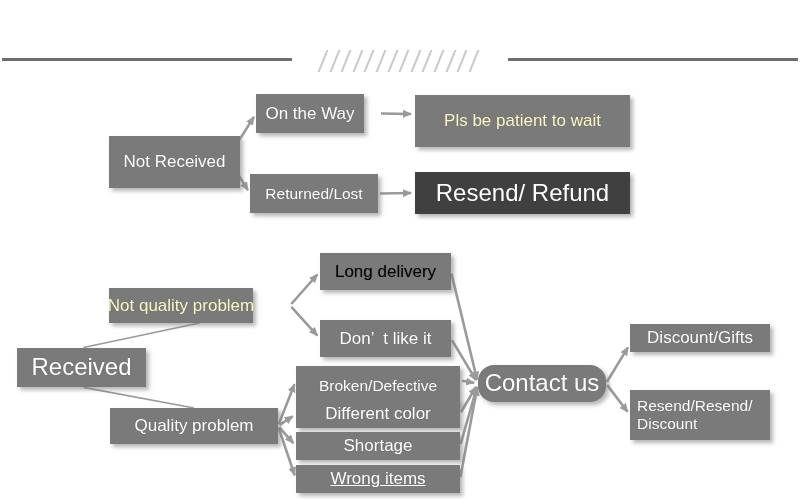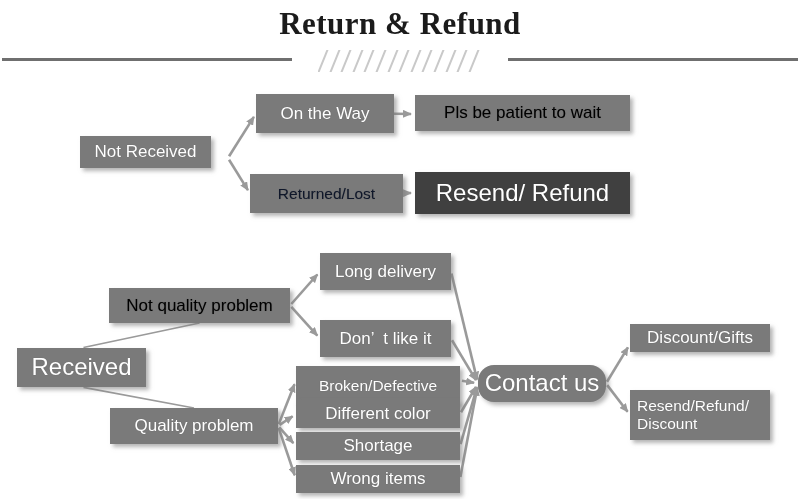--- a/index.html
+++ b/index.html
@@ -103,21 +103,20 @@
     width: 800px;
     height: 499px;
     pointer-events: none;
   }
 </style>
 </head>
 <body>
 
 <div id="page">
 
-  <div id="title">Return &amp; Refund</div>
 
   <div id="divider">
     <div class="rule left"></div>
     <div class="rule right"></div>
     <div id="hatch">
         <div class="slash" style="left: 4px; background: rgb(201, 201, 201);"></div>
         <div class="slash" style="left: 15.6px; background: rgb(201, 201, 201);"></div>
         <div class="slash" style="left: 27.2px; background: rgb(201, 201, 201);"></div>
         <div class="slash" style="left: 38.8px; background: rgb(201, 201, 201);"></div>
         <div class="slash" style="left: 50.4px; background: rgb(201, 201, 201);"></div>
@@ -157,33 +156,33 @@
         <line x1="461.9727878476643" y1="380.8287979746107" x2="474.05442430467144" y2="382.84240405077855" stroke="#9a9a9a" stroke-width="2.6" marker-end="url(#ah)"></line>
         <line x1="461.0165071690823" y1="412.27758507461056" x2="475.9669856618354" y2="386.9448298507789" stroke="#9a9a9a" stroke-width="2.6" marker-end="url(#ah)"></line>
         <line x1="460.553502368606" y1="444.07811677567355" x2="476.89299526278796" y2="387.34376644865296" stroke="#9a9a9a" stroke-width="2.6" marker-end="url(#ah)"></line>
         <line x1="460.3704407572882" y1="477.0346059821655" x2="477.25911848542364" y2="387.4307880356691" stroke="#9a9a9a" stroke-width="2.6" marker-end="url(#ah)"></line>
         <line x1="607.0385208006976" y1="381.7907678488519" x2="627.9229583986048" y2="347.41846430229623" stroke="#9a9a9a" stroke-width="2.6" marker-end="url(#ah)"></line>
         <line x1="607.2120864305257" y1="385.090863440065" x2="627.5758271389486" y2="411.81827311987" stroke="#9a9a9a" stroke-width="2.6" marker-end="url(#ah)"></line>
       </g>
   </svg>
 
   <div id="node-layer">
-      <div class="node" style="left: 80px; top: 136px; width: 131px; height: 32px; background: rgb(122, 122, 122); color: rgb(255, 255, 255);">Not Received</div>
-      <div class="node" style="left: 256px; top: 94px; width: 138px; height: 39px; background: rgb(122, 122, 122); color: rgb(255, 255, 255);">On the Way</div>
-      <div class="node" style="left: 415px; top: 95px; width: 215px; height: 36px; background: rgb(122, 122, 122); color: #000000;">Pls be patient to wait</div>
-      <div class="node small" style="left: 250px; top: 174px; width: 153px; height: 39px; background: rgb(122, 122, 122); color: #0f172a;">Returned/Lost</div>
+      <div class="node" style="left: 109px; top: 136px; width: 131px; height: 52px; background: rgb(122, 122, 122); color: rgb(255, 255, 255);">Not Received</div>
+      <div class="node" style="left: 256px; top: 94px; width: 108px; height: 39px; background: rgb(122, 122, 122); color: rgb(255, 255, 255);">On the Way</div>
+      <div class="node" style="left: 415px; top: 95px; width: 215px; height: 52px; background: rgb(122, 122, 122); color: #fef9c3;">Pls be patient to wait</div>
+      <div class="node small" style="left: 250px; top: 174px; width: 128px; height: 39px; background: rgb(122, 122, 122); color: #ffffff;">Returned/Lost</div>
       <div class="node big" style="left: 415px; top: 172px; width: 215px; height: 42px; background: #404040; color: rgb(255, 255, 255);">Resend/ Refund</div>
       <div class="node big" style="left: 17px; top: 348px; width: 129px; height: 39px; background: rgb(122, 122, 122); color: rgb(255, 255, 255);">Received</div>
-      <div class="node" style="left: 109px; top: 288px; width: 181px; height: 35px; background: rgb(122, 122, 122); color: #000000;">Not quality problem</div>
+      <div class="node" style="left: 109px; top: 288px; width: 144px; height: 35px; background: rgb(122, 122, 122); color: #fef9c3;">Not quality problem</div>
       <div class="node" style="left: 110px; top: 408px; width: 168px; height: 36px; background: rgb(122, 122, 122); color: rgb(255, 255, 255);">Quality problem</div>
-      <div class="node" style="left: 320px; top: 253px; width: 131px; height: 37px; background: rgb(122, 122, 122); color: #ffffff;">Long delivery</div>
+      <div class="node" style="left: 320px; top: 253px; width: 131px; height: 37px; background: rgb(122, 122, 122); color: #000000;">Long delivery</div>
       <div class="node" style="left: 320px; top: 320px; width: 131px; height: 37px; background: rgb(122, 122, 122); color: rgb(255, 255, 255);">Don’  t like it</div>
       <div class="node small" style="left: 296px; top: 366px; width: 164px; height: 39px; background: rgb(122, 122, 122); color: rgb(255, 255, 255);">Broken/Defective</div>
       <div class="node" style="left: 296px; top: 400px; width: 164px; height: 28px; background: rgb(122, 122, 122); color: rgb(255, 255, 255);">Different color</div>
       <div class="node" style="left: 296px; top: 432px; width: 164px; height: 28px; background: rgb(122, 122, 122); color: rgb(255, 255, 255);">Shortage</div>
-      <div class="node" style="left: 296px; top: 465px; width: 164px; height: 28px; background: rgb(122, 122, 122); color: rgb(255, 255, 255);">Wrong items</div>
+      <div class="node" style="left: 296px; top: 465px; width: 164px; height: 28px; background: rgb(122, 122, 122); color: rgb(255, 255, 255); text-decoration: underline;">Wrong items</div>
       <div class="node big" style="left: 478px; top: 365px; width: 128px; height: 37px; background: rgb(122, 122, 122); color: rgb(255, 255, 255); border-radius: 16px;">Contact us</div>
       <div class="node" style="left: 630px; top: 324px; width: 140px; height: 28px; background: rgb(122, 122, 122); color: rgb(255, 255, 255);">Discount/Gifts</div>
-      <div class="node small two-line left-align" style="left: 630px; top: 390px; width: 140px; height: 50px; background: rgb(122, 122, 122); color: rgb(255, 255, 255);">Resend/Refund/
+      <div class="node small two-line left-align" style="left: 630px; top: 390px; width: 140px; height: 50px; background: rgb(122, 122, 122); color: rgb(255, 255, 255);">Resend/Resend/
 Discount</div>
     </div>
 
 </div>
 
 </body></html>

